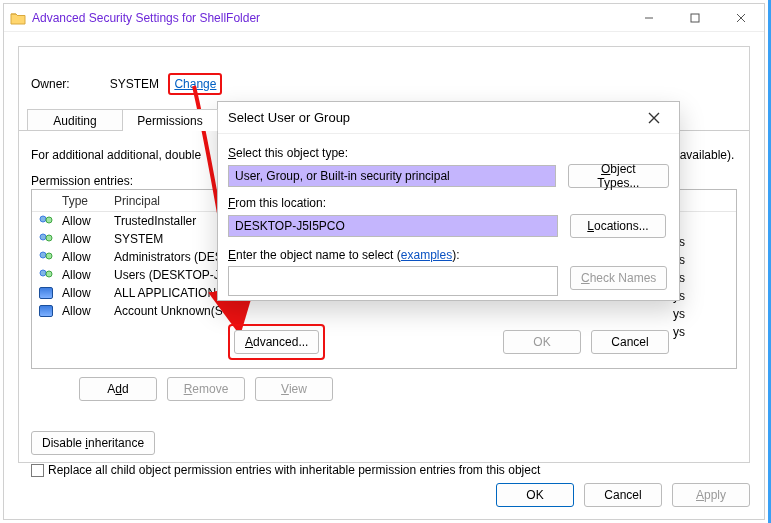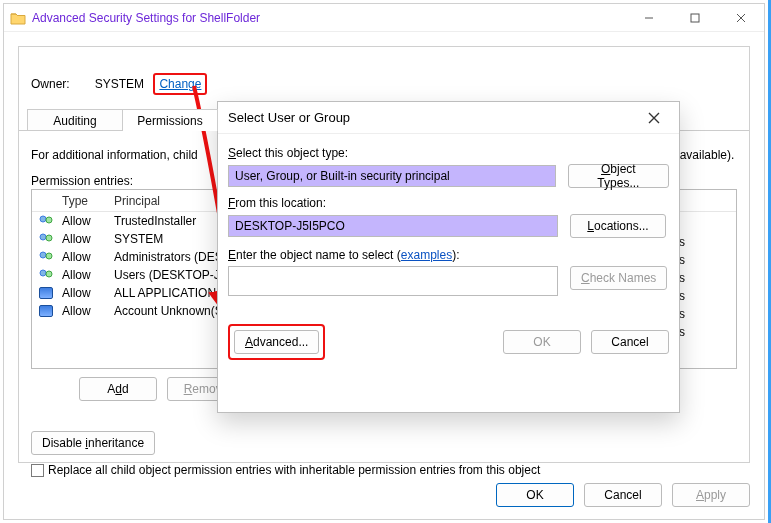--- a/index.html
+++ b/index.html
@@ -47,21 +47,21 @@
 
   .content {
     position: absolute;
     left: 14px; right: 14px; top: 42px; bottom: 56px;
     border: 1px solid #d0d0d0;
     background: #fff;
   }
 
   .owner-row {
     position: absolute; left: 12px; top: 30px;
-    display: flex; align-items: center; gap: 25px;
+    display: flex; align-items: center; gap: 40px;
   }
   .owner-system { margin-right: 6px; }
   .change-box {
     border: 2px solid #e11;
     border-radius: 3px;
     padding: 2px 4px;
   }
   .change-link { color: #005fc3; text-decoration: underline; }
 
   .tabs {
@@ -136,21 +136,21 @@
   
   .arrow-svg {
     position: absolute; left: 148px; top: 70px;
     width: 110px; height: 260px;
     pointer-events: none;
   }
 
   
   .dialog {
     position: absolute; left: 213px; top: 97px;
-    width: 463px; height: 312px;
+    width: 463px; height: 200px;
     background: #fff;
     border: 1px solid #bdbdbd;
     box-shadow: 0 10px 24px rgba(0,0,0,.18);
   }
   .dlg-title {
     height: 32px; display:flex; align-items:center; padding: 0 10px;
     font-size: 13px;
     border-bottom: 1px solid #eee;
     justify-content: space-between;
   }
@@ -230,21 +230,21 @@
         </span>
       </span>
     </div>
 
     <div class="tabs">
       <div class="tab">Auditing</div>
       <div class="tab active">Permissions</div>
     </div>
     <div class="tab-strip"></div>
 
-    <div class="info-line">For additional information, child</div>
+    <div class="info-line">For additional additional, double</div>
     <div class="col-right-text">f available).</div>
 
     <div class="entries-label">
       <span>Permission entries:</span>
     </div>
 
     <div class="entries-box">
       <div class="eh">
         <div class="col-icon"></div>
         <div class="col-type">Type</div>

